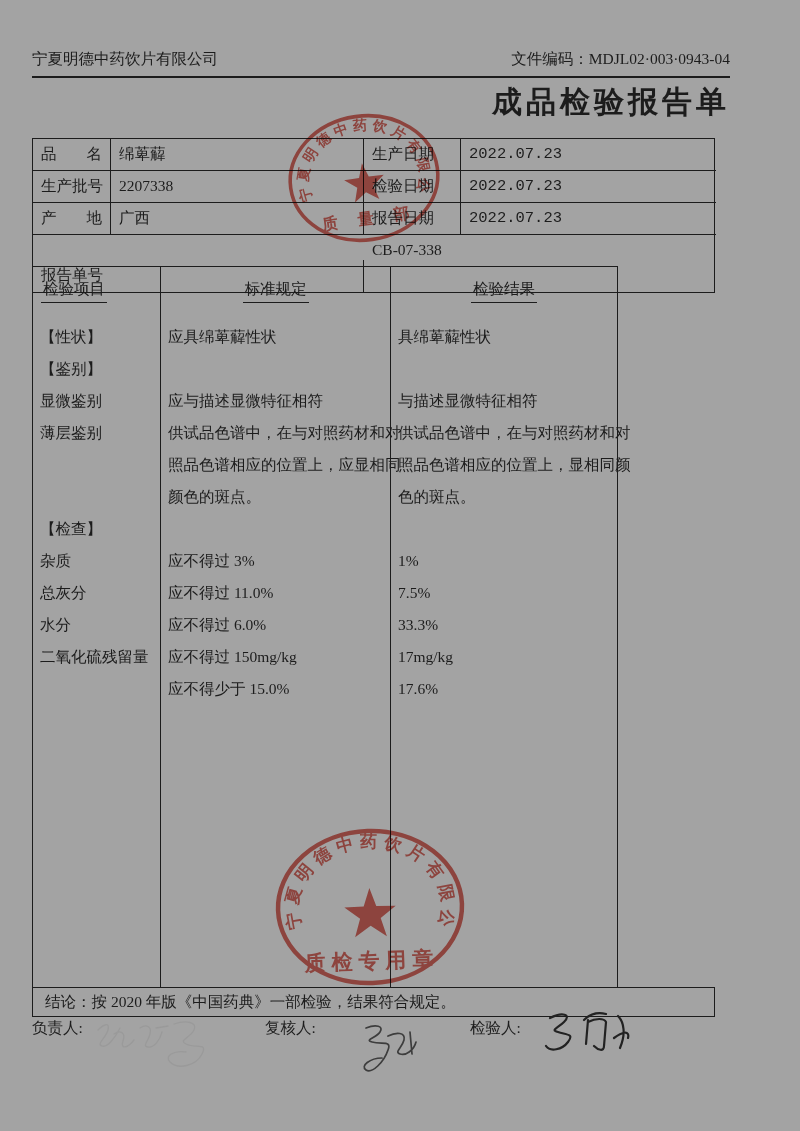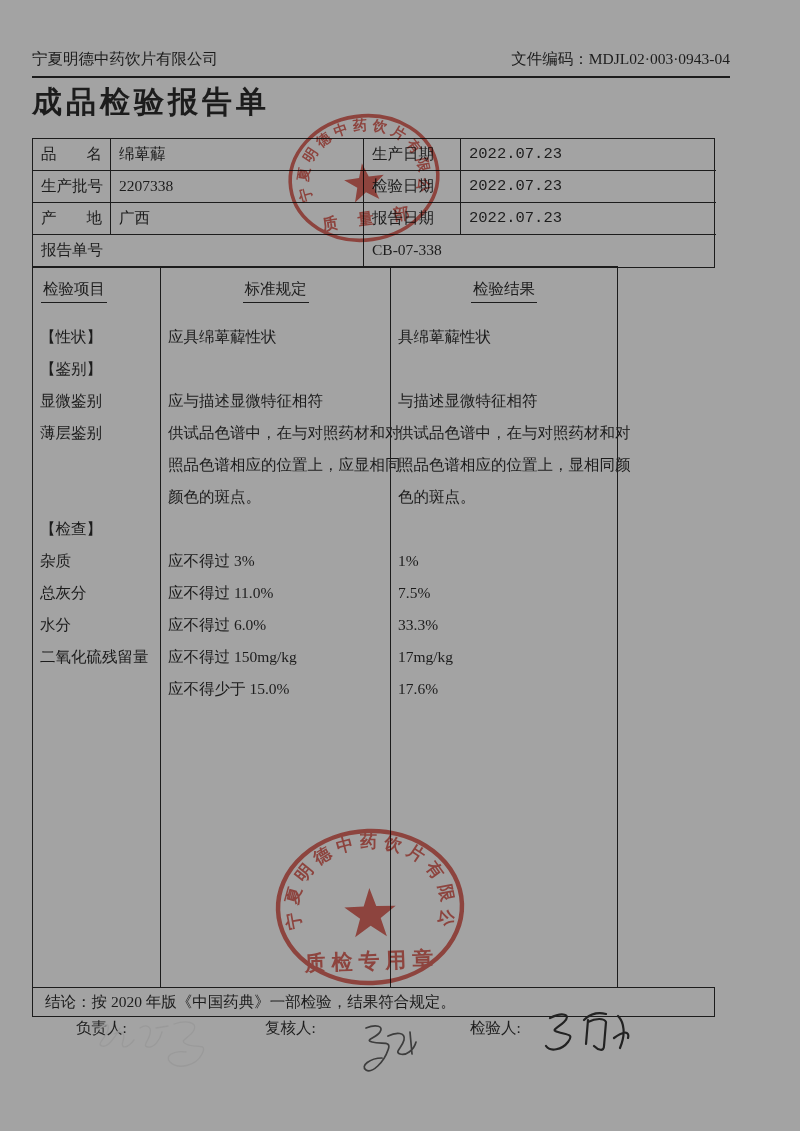--- a/index.html
+++ b/index.html
@@ -4,32 +4,32 @@
 <style>
   * { margin:0; padding:0; box-sizing:border-box; }
   html,body { background:#fff; }
   body { font-family:"Liberation Serif","DejaVu Serif",serif; color:#1c1c1c; }
   .page { position:relative; width:800px; height:1131px; background:#a3a3a3; overflow:hidden; }
 
   
   .hdr { position:absolute; left:32px; top:50px; width:698px; height:28px;
          border-bottom:2px solid #1c1c1c; display:flex; justify-content:space-between; align-items:flex-end;
          padding-bottom:6px; font-size:15.5px; }
-  .title { position:absolute; left:32px; top:82px; width:698px; text-align:left;
+  .title { position:absolute; left:32px; top:82px; width:698px; text-align:right;
            font-size:30px; font-weight:bold; letter-spacing:4px; }
 
   
   .info { position:absolute; left:32px; top:138px; width:683px;
           border:1.5px solid #1c1c1c; display:grid;
           grid-template-columns:78px 253px 97px 255px; font-size:15.5px; }
   .info > div { height:32px; line-height:30px; border-right:1.5px solid #1c1c1c; border-bottom:1.5px solid #1c1c1c;
                 padding:0 8px; overflow:hidden; white-space:nowrap; }
   .info > div:nth-child(4n) { border-right:none;font-family:Liberation Mono, monospace; }
   .info .jlabel { text-align:justify; text-align-last:justify; }
-  .info .rep-label { grid-column:1 / span 2; }
+  .info .rep-label { grid-column:1 / span 2;margin-top:25px; }
   .info .rep-value { grid-column:3 / span 2; border-right:none; }
   .info .last { border-bottom:none; }
 
   
   .main { position:absolute; left:32px; top:266px; width:586px; height:722px;
           border:1.5px solid #1c1c1c; border-top:1.5px solid #1c1c1c; display:flex; font-size:15.5px; }
   .main .col { height:100%; padding-top:12px; }
   .main .c1 { width:227px; border-right:1.5px solid #1c1c1c; }
   .main .c2 { width:230px; border-right:1.5px solid #1c1c1c; }
   .main .c3 { width:226px; }
@@ -136,21 +136,21 @@
           <div class="tline">33.3%</div>
           <div class="tline">17mg/kg</div>
           <div class="tline">17.6%</div>
         </div>
     </div>
   </div>
 
   <div class="concl">结论：按 2020 年版《中国药典》一部检验，结果符合规定。</div>
 
   <div class="signs">
-    <span class="sig-label" style="left:0;margin-left:44px;">负责人:</span>
+    <span class="sig-label" style="left:0;">负责人:</span>
     <span class="sig-label" style="left:233px;">复核人:</span>
     <span class="sig-label" style="left:438px;">检验人:</span>
 
     <svg class="sig-svg" style="left:58px; top:-4px;" width="145" height="62" viewBox="0 0 145 62">
       <path d="M8 16 C 14 10, 20 8, 18 16 C 16 24, 6 30, 12 32 C 18 34, 26 22, 30 14 M24 20 C 30 16, 36 18, 33 27 C 30 36, 38 34, 44 26" stroke="#9a9a9a" stroke-width="1.3"></path>
       <path d="M50 14 C 56 10, 62 12, 60 20 C 58 28, 52 32, 58 33 C 64 34, 70 26, 72 18 M66 14 L 78 12" stroke="#9a9a9a" stroke-width="1.3"></path>
       <path d="M84 10 C 96 6, 108 8, 104 16 C 100 24, 88 26, 96 30 C 106 35, 118 28, 112 40 C 106 52, 88 56, 80 48 C 74 42, 84 36, 96 38" stroke="#9a9a9a" stroke-width="1.3"></path>
     </svg>
 
     <svg class="sig-svg" style="left:300px; top:0px;" width="110" height="64" viewBox="0 0 110 64">

